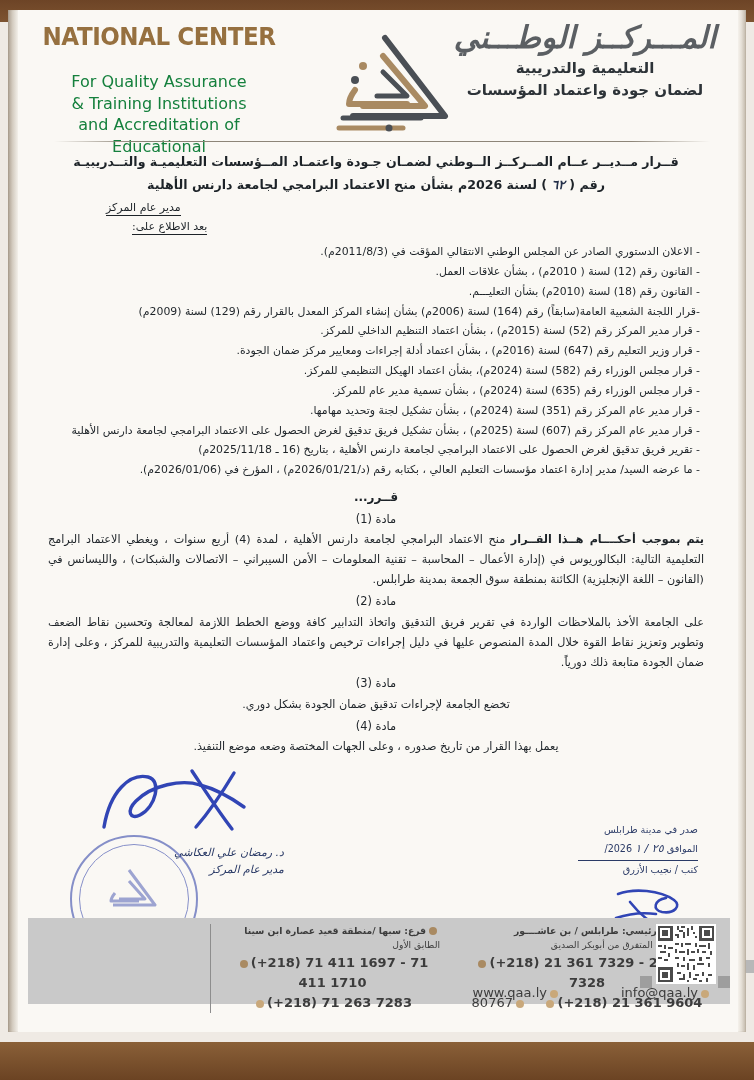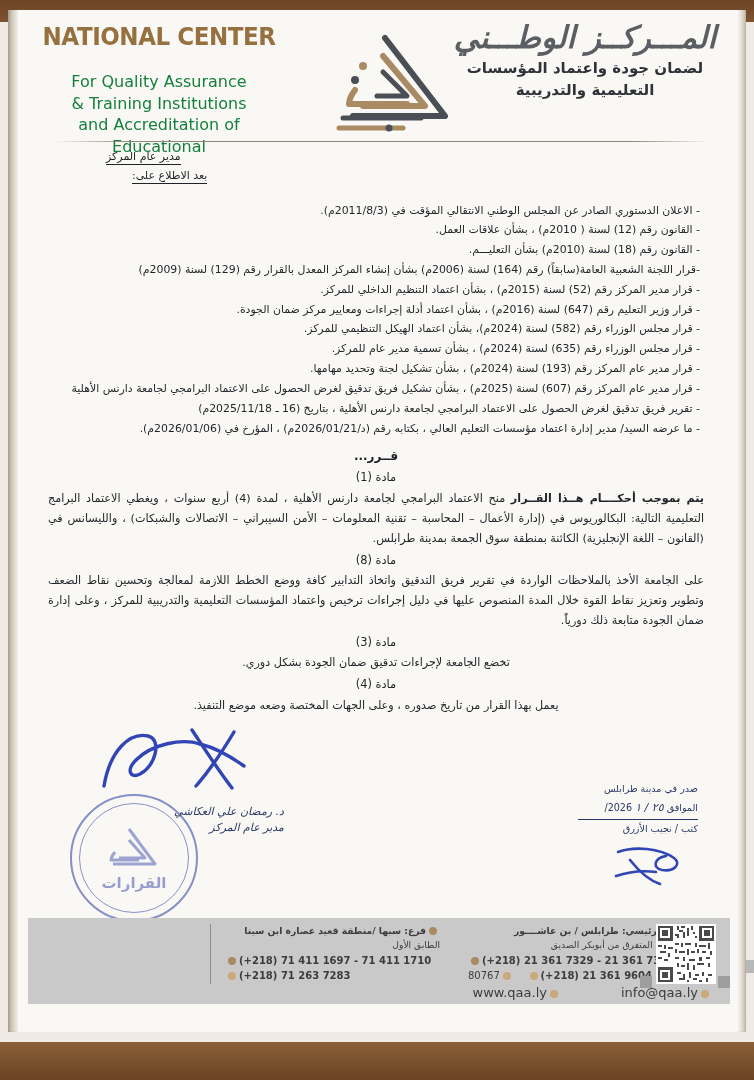--- a/index.html
+++ b/index.html
@@ -83,21 +83,21 @@
   .handwrite{
     font-style:italic;color:#24304a;
   }
   .signline{
     text-align:left;padding-left:58px;margin-top:2px;
   }
   .signline span{
     border-bottom:1px solid #1d2328;padding-bottom:1px;font-size:11px;
   }
   .afterview{
-    text-align:left;padding-left:84px;margin-top:1px;margin-bottom:16px;
+    text-align:left;padding-left:84px;margin-top:1px;margin-bottom:7px;
   }
   .afterview span{
     border-bottom:1px solid #1d2328;padding-bottom:1px;font-size:11px;
   }
   ul.refs{ list-style:none;margin:0;padding:0; }
   ul.refs li{
     text-align:justify;text-align-last:right;
     margin:0 0 1.5px 0;font-size:10.9px;line-height:1.68;
     padding-right:4px;
   }
@@ -160,21 +160,21 @@
     display:flex;align-items:flex-start;direction:rtl;
     padding-top:6px;
   }
   .fcol{
     direction:rtl;color:#3c3c3c;font-size:9.2px;line-height:1.55;
     padding:0 14px;text-align:right;
   }
   .fcol.main{ width:238px; }
   .fcol.branch{ width:215px;border-left:1px solid #8d8d8d; }
   .fcol .ttl{ font-weight:bold;font-size:9.2px; }
-  .fcol .lat{ direction:ltr;text-align:left;font-size:10px; }
+  .fcol .lat{ direction:ltr;text-align:center;font-size:13px; }
   .fcol .lat b{ font-weight:bold; }
   .dot{
     display:inline-block;width:8px;height:8px;border-radius:50%;
     background:#a98a62;vertical-align:-1px;margin-right:3px;margin-left:3px;
     position:relative;
   }
   .dot.o{ background:#c9a87a; }
   .webrow{
     position:absolute;right:18px;bottom:4px;direction:ltr;
     display:flex;gap:60px;color:#3c3c3c;font-size:13px;
@@ -219,55 +219,59 @@
               <circle cx="30" cy="38" r="4" fill="#a98a62" stroke="none"></circle>
               <circle cx="22" cy="52" r="4" fill="#4a4f55" stroke="none"></circle>
               <circle cx="56" cy="100" r="3.5" fill="#4a4f55" stroke="none"></circle>
             </g>
           </svg>
         </div>
 
         <div class="lh-ar">
           <div class="script">المـــركــز الوطـــني</div>
           <div class="ar-sub">
+            <div>التعليمية والتدريبية</div>
             <div>لضمان جودة واعتماد المؤسسات</div>
-            <div>التعليمية والتدريبية</div>
           </div>
         </div>
 
         <div class="lh-rule"></div>
       </div>
 
       <div class="doc">
 
+        <div class="title">
+          <div>قــرار مــديــر عــام المــركــز الــوطني لضمـان جـودة واعتمـاد المــؤسسات التعليميـة والتــدريبيـة</div>
+          <div class="l2"><span>رقم  ( </span><span class="handwrite">٦٢</span><span> ) لسنة 2026م بشأن منح الاعتماد البرامجي لجامعة دارنس الأهلية</span></div>
+        </div>
 
         <div class="signline"><span>مدير عام المركز</span></div>
         <div class="afterview"><span>بعد الاطلاع على:</span></div>
 
         <ul class="refs">
           <li>- الاعلان الدستوري الصادر عن المجلس الوطني الانتقالي المؤقت في (2011/8/3م).</li>
           <li>- القانون رقم (12) لسنة ( 2010م) ، بشأن علاقات العمل.</li>
           <li>- القانون رقم (18) لسنة (2010م) بشأن التعليـــم.</li>
           <li>-قرار اللجنة الشعبية العامة(سابقاً) رقم (164) لسنة (2006م) بشأن إنشاء المركز المعدل بالقرار رقم (129) لسنة (2009م)</li>
           <li>- قرار مدير المركز رقم (52) لسنة (2015م) ، بشأن اعتماد التنظيم الداخلي للمركز.</li>
           <li>- قرار وزير التعليم رقم (647) لسنة (2016م) ، بشأن اعتماد أدلة إجراءات ومعايير مركز ضمان الجودة.</li>
           <li>- قرار مجلس الوزراء رقم (582) لسنة (2024م)، بشأن اعتماد الهيكل التنظيمي للمركز.</li>
           <li>- قرار مجلس الوزراء رقم (635) لسنة (2024م) ، بشأن تسمية مدير عام للمركز.</li>
-          <li>- قرار مدير عام المركز رقم (193) لسنة (2024م) ، بشأن تشكيل لجنة وتحديد مهامها.</li>
+          <li>- قرار مدير عام المركز رقم (351) لسنة (2024م) ، بشأن تشكيل لجنة وتحديد مهامها.</li>
           <li>- قرار مدير عام المركز رقم (607) لسنة (2025م) ، بشأن تشكيل فريق تدقيق لغرض الحصول على الاعتماد البرامجي لجامعة دارنس الأهلية</li>
           <li>- تقرير فريق تدقيق لغرض الحصول على الاعتماد البرامجي لجامعة دارنس الأهلية ، بتاريخ (16 ـ 2025/11/18م)</li>
           <li>- ما عرضه السيد/ مدير إدارة اعتماد مؤسسات التعليم العالي ، بكتابه رقم (د/2026/01/21م) ، المؤرخ في (2026/01/06م).</li>
         </ul>
 
         <div class="qarrar">قــرر...</div>
 
         <div class="mada">مادة (1)</div>
         <div class="para j"><span class="b1">يتم بموجب أحكــــام هــذا القــرار</span><span> منح الاعتماد البرامجي لجامعة دارنس الأهلية ، لمدة (4) أربع سنوات ، ويغطي الاعتماد البرامج التعليمية التالية: البكالوريوس في (إدارة الأعمال – المحاسبة – تقنية المعلومات – الأمن السيبراني – الاتصالات والشبكات) ، والليسانس في (القانون – اللغة الإنجليزية) الكائنة بمنطقة سوق الجمعة بمدينة طرابلس.</span></div>
 
-        <div class="mada">مادة (8)</div>
+        <div class="mada">مادة (2)</div>
         <div class="para j">على الجامعة الأخذ بالملاحظات الواردة في تقرير فريق التدقيق واتخاذ التدابير كافة ووضع الخطط اللازمة لمعالجة وتحسين نقاط الضعف وتطوير وتعزيز نقاط القوة خلال المدة المنصوص عليها في دليل إجراءات ترخيص واعتماد المؤسسات التعليمية والتدريبية للمركز ، وعلى إدارة ضمان الجودة متابعة ذلك دورياً.</div>
 
         <div class="mada">مادة (3)</div>
         <div class="para center">تخضع الجامعة لإجراءات تدقيق ضمان الجودة بشكل دوري.</div>
 
         <div class="mada">مادة (4)</div>
         <div class="para center">يعمل بهذا القرار من تاريخ صدوره ، وعلى الجهات المختصة وضعه موضع التنفيذ.</div>
 
         <div class="signzone">
 

